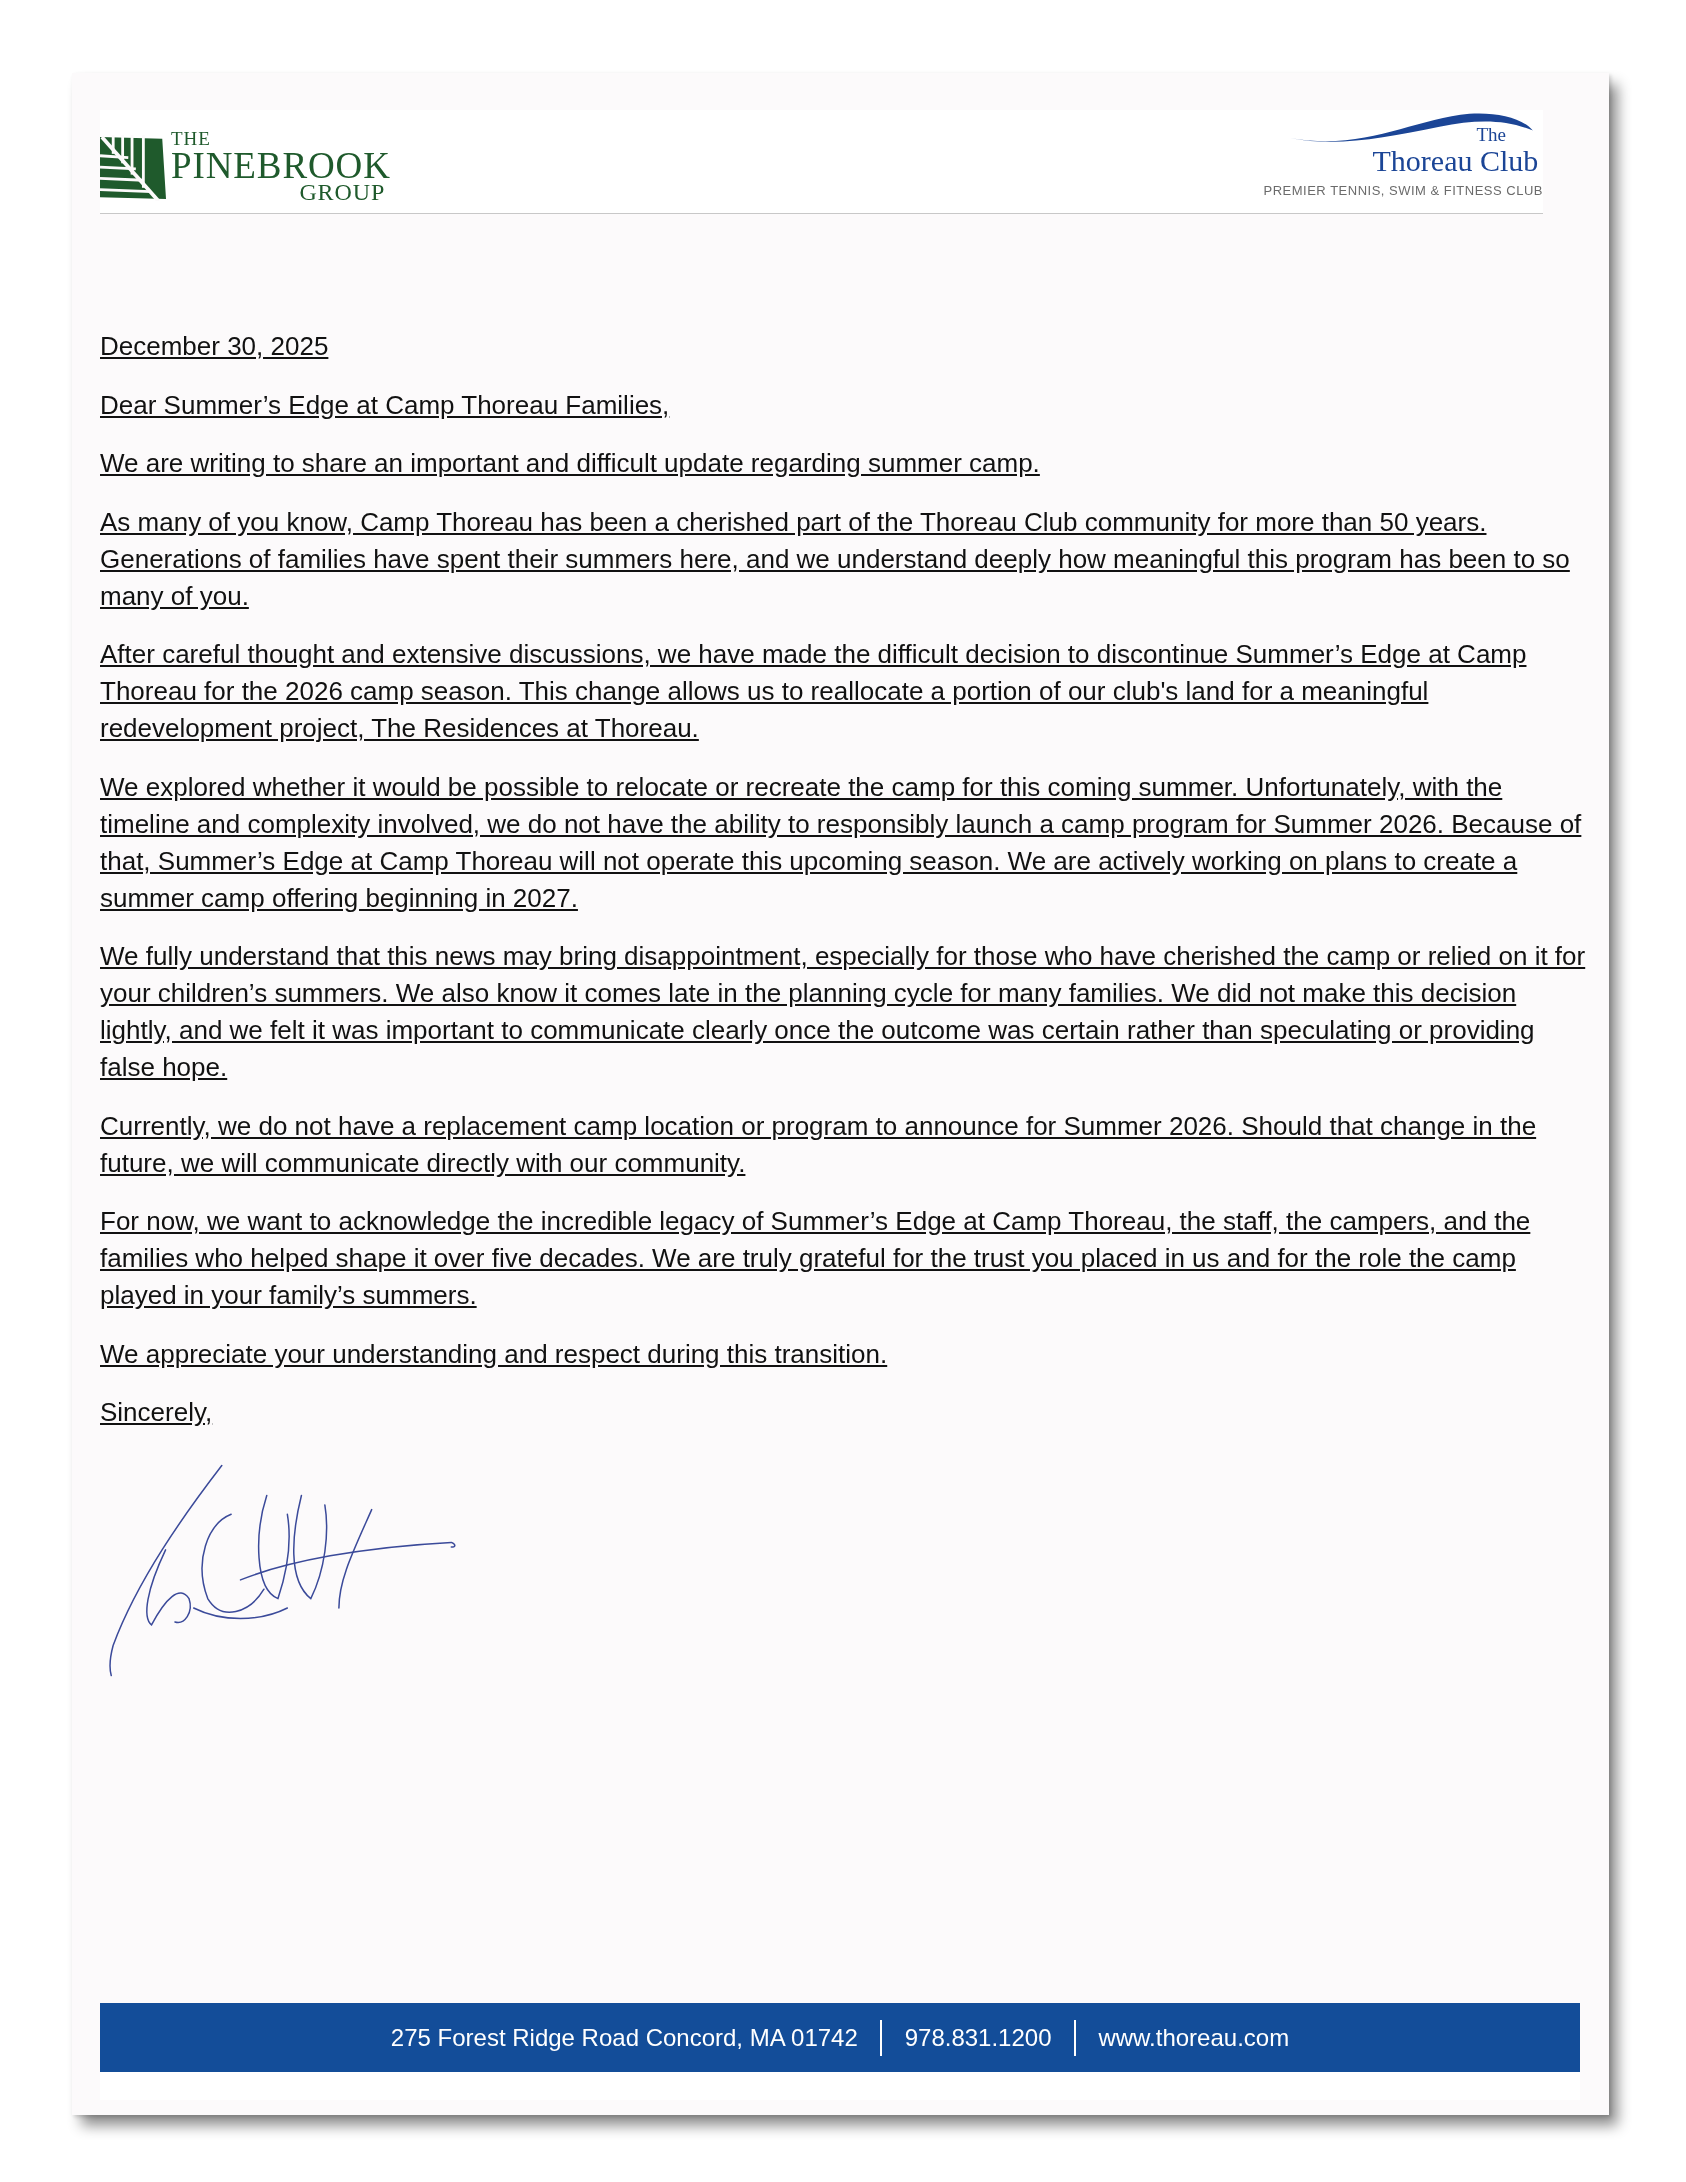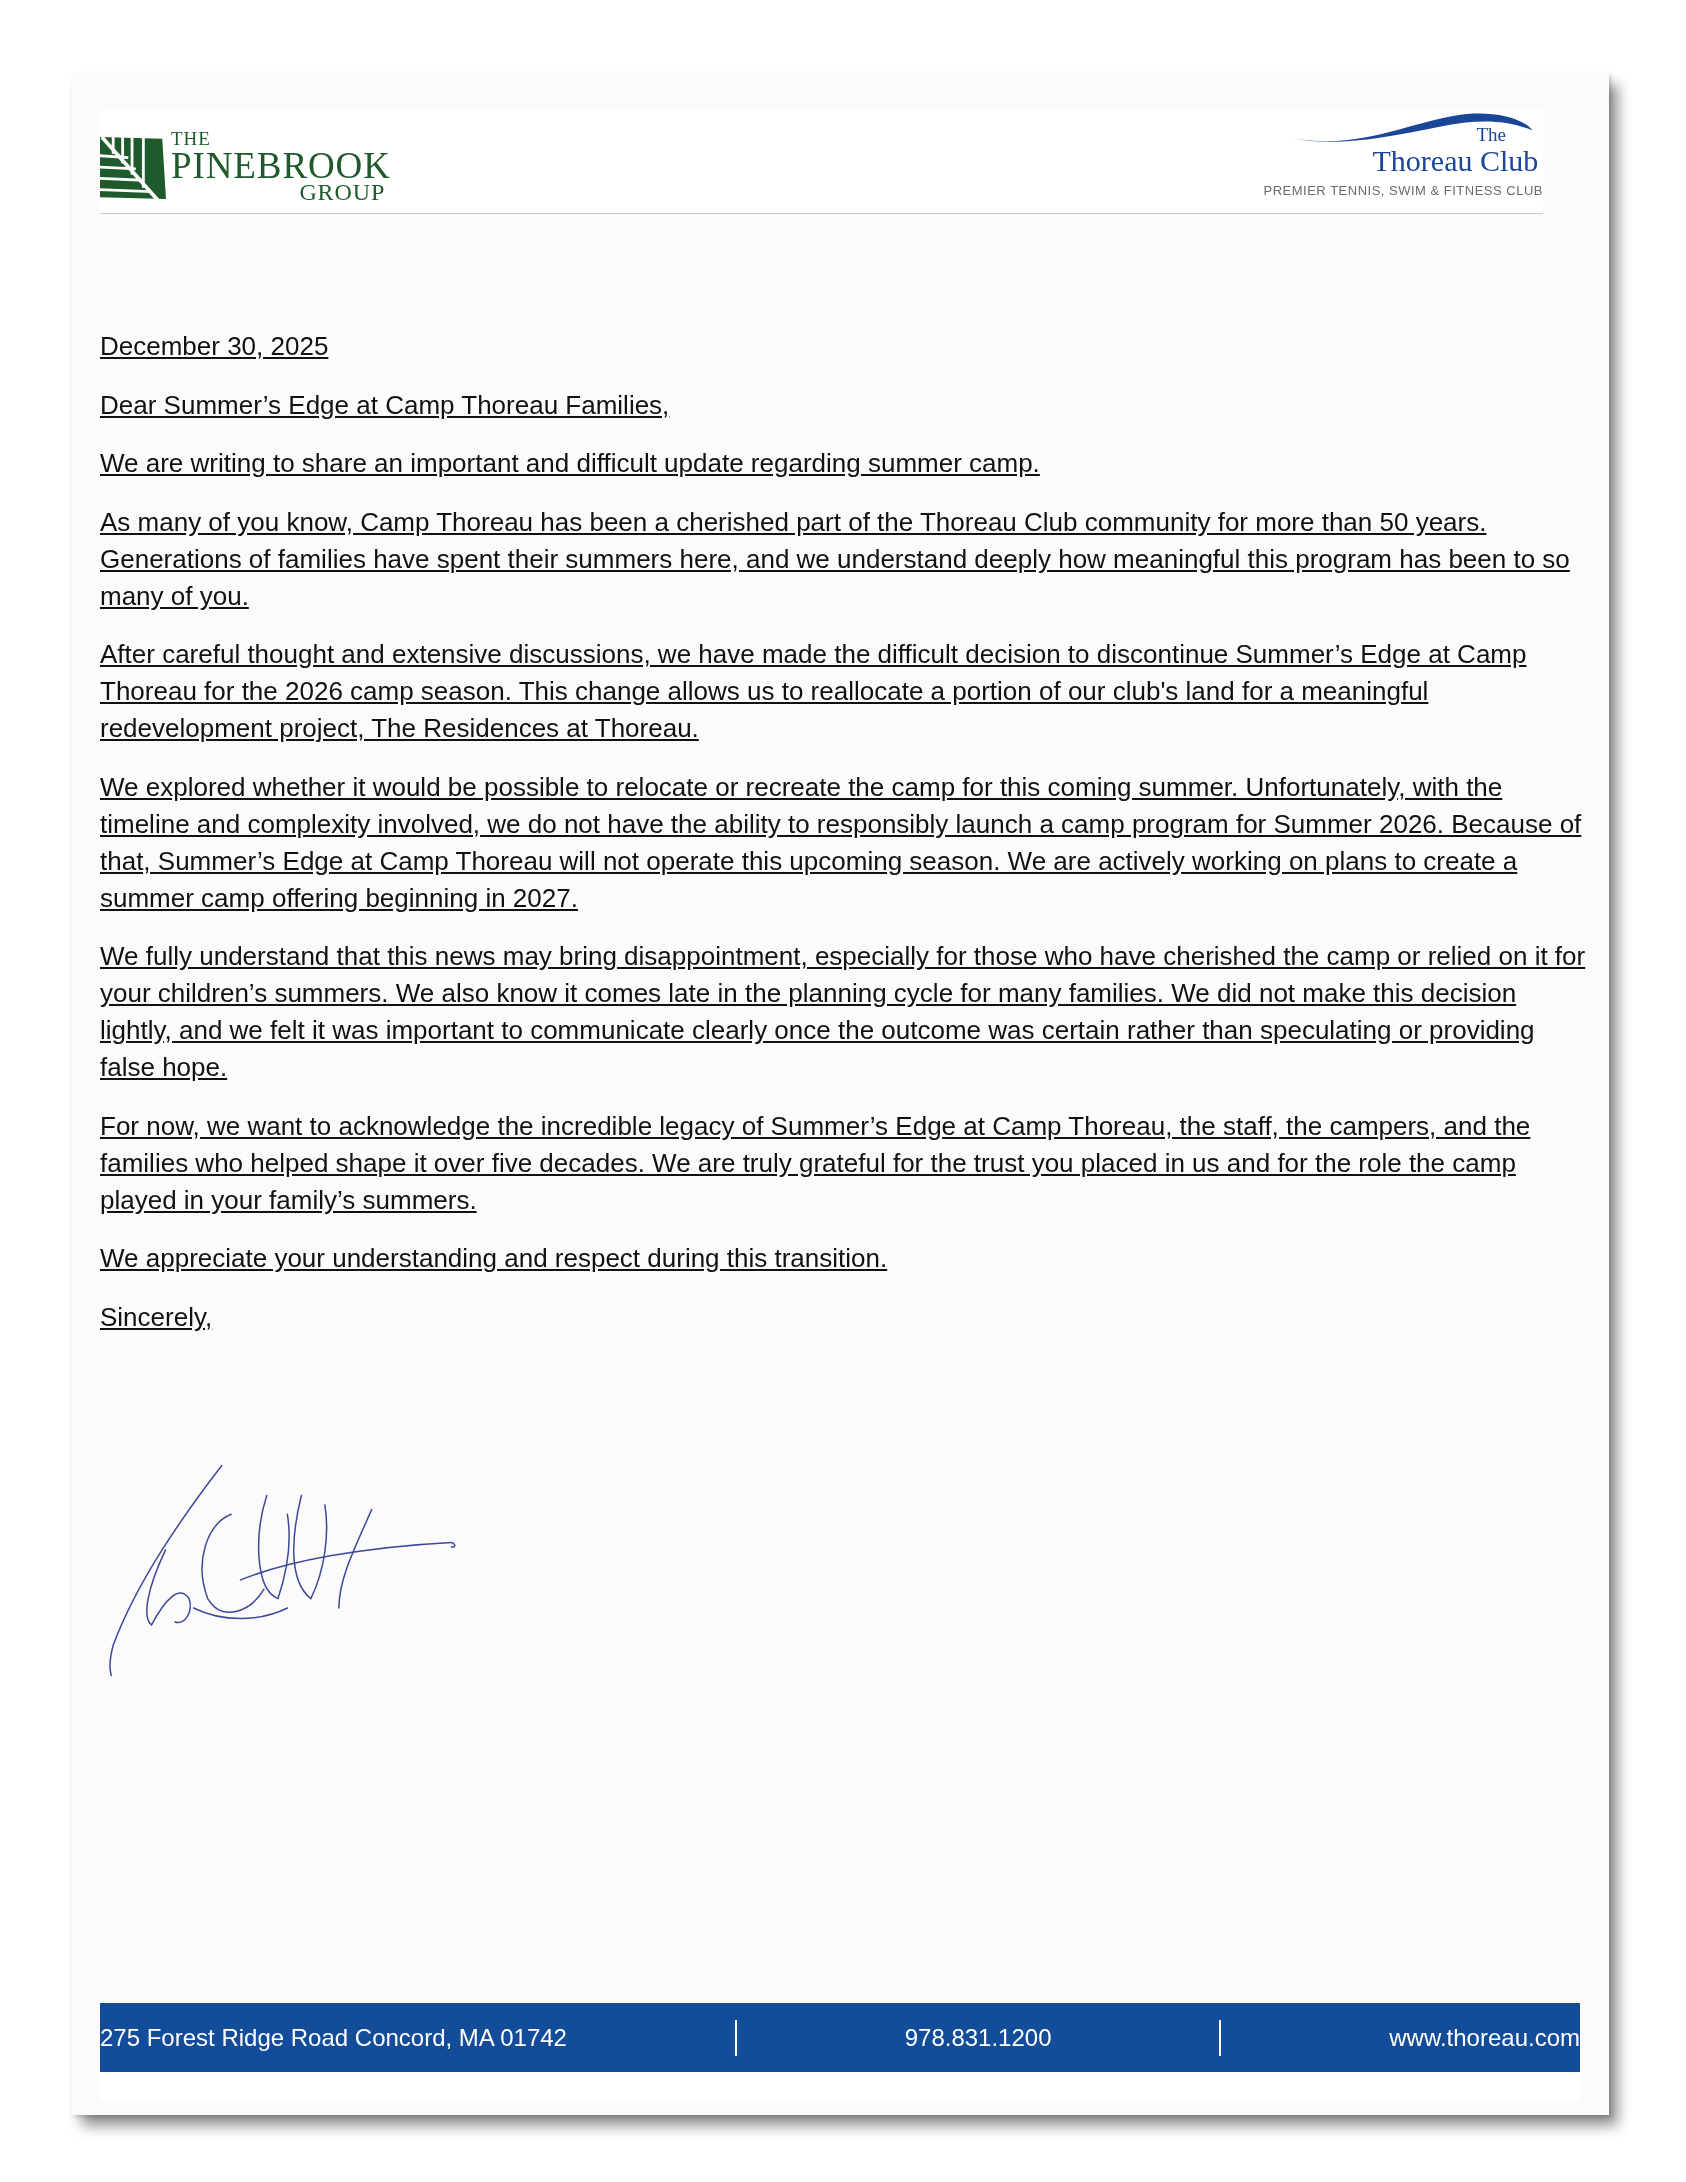--- a/index.html
+++ b/index.html
@@ -33,21 +33,21 @@
   .letter p { margin:0 0 21.5px 0;text-decoration:underline; }
   .date, .salutation { margin:0; }
   .salutation { margin-bottom:21.5px; }
 
   .signature { position:absolute; left:28px; top:1385px; width:356px; height:225px; }
   .sig-block { position:absolute; left:28px; top:1615px; font-size:26px; line-height:36px; color:#111; }
   .sig-email { color:#3a7a8a; text-decoration:underline; }
 
   .footer {
     position:absolute; left:28px; top:1930px; width:1480px; height:69px; background:#134d99;
-    display:flex; align-items:center; justify-content:space-between; color:#ffffff; font-size:24px;
+    display:flex; align-items:center; justify-content:center; color:#ffffff; font-size:24px;
     font-family:"Liberation Sans Narrow","Liberation Sans", sans-serif; font-weight:300;
   }
   .footer .sep { display:inline-block; width:1.9px; height:36px; background:#ffffff; margin:0 22.5px; }
   .footer-bottom { position:absolute; left:28px; top:1999px; width:1480px; height:28px; background:#ffffff; }
 </style>
 </head>
 <body>
 
 <div class="page">
 
@@ -85,20 +85,21 @@
   </div>
 
   <div class="letter">
     <p class="date">December 30, 2025</p>
     <p class="salutation">Dear Summer’s Edge at Camp Thoreau Families,</p>
     <p>We are writing to share an important and difficult update regarding summer camp.</p>
     <p>As many of you know, Camp Thoreau has been a cherished part of the Thoreau Club community for more than 50 years. Generations of families have spent their summers here, and we understand deeply how meaningful this program has been to so many of you.</p>
     <p>After careful thought and extensive discussions, we have made the difficult decision to discontinue Summer’s Edge at Camp Thoreau for the 2026 camp season. This change allows us to reallocate a portion of our club's land for a meaningful redevelopment project, The Residences at Thoreau.</p>
     <p>We explored whether it would be possible to relocate or recreate the camp for this coming summer. Unfortunately, with the timeline and complexity involved, we do not have the ability to responsibly launch a camp program for Summer 2026. Because of that, Summer’s Edge at Camp Thoreau will not operate this upcoming season. We are actively working on plans to create a summer camp offering beginning in 2027.</p>
     <p>We fully understand that this news may bring disappointment, especially for those who have cherished the camp or relied on it for your children’s summers. We also know it comes late in the planning cycle for many families. We did not make this decision lightly, and we felt it was important to communicate clearly once the outcome was certain rather than speculating or providing false hope.</p>
+    <p>Currently, we do not have a replacement camp location or program to announce for Summer 2026. Should that change in the future, we will communicate directly with our community.</p>
     <p>For now, we want to acknowledge the incredible legacy of Summer’s Edge at Camp Thoreau, the staff, the campers, and the families who helped shape it over five decades. We are truly grateful for the trust you placed in us and for the role the camp played in your family’s summers.</p>
     <p>We appreciate your understanding and respect during this transition.</p>
     <p>Sincerely,</p>
   </div>
 
   <svg class="signature" viewBox="0 0 380 240">
     <g fill="none" stroke="#3b4a9a" stroke-width="1.6" stroke-linecap="round">
       <path d="M130,8 C90,60 40,130 14,200 C10,215 10,225 12,232"></path>
       <path d="M70,98 C50,140 45,170 55,178 C70,150 85,135 95,150 C100,165 90,178 80,175"></path>
       <path d="M140,60 C115,70 100,110 115,150 C130,175 160,165 175,140"></path>

